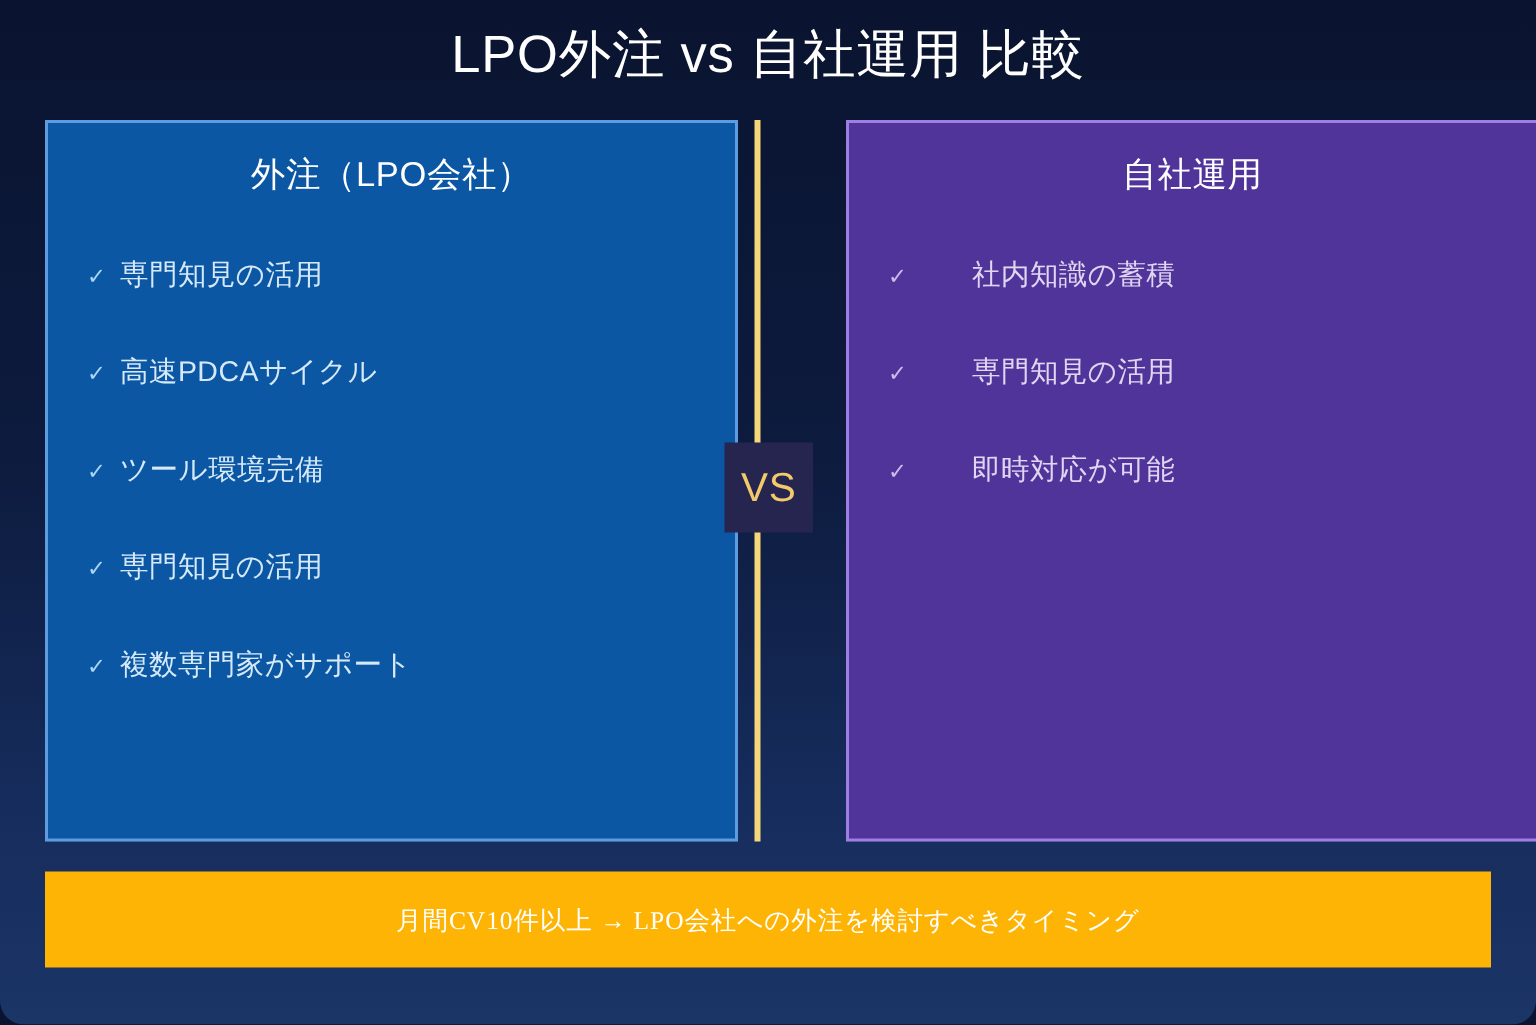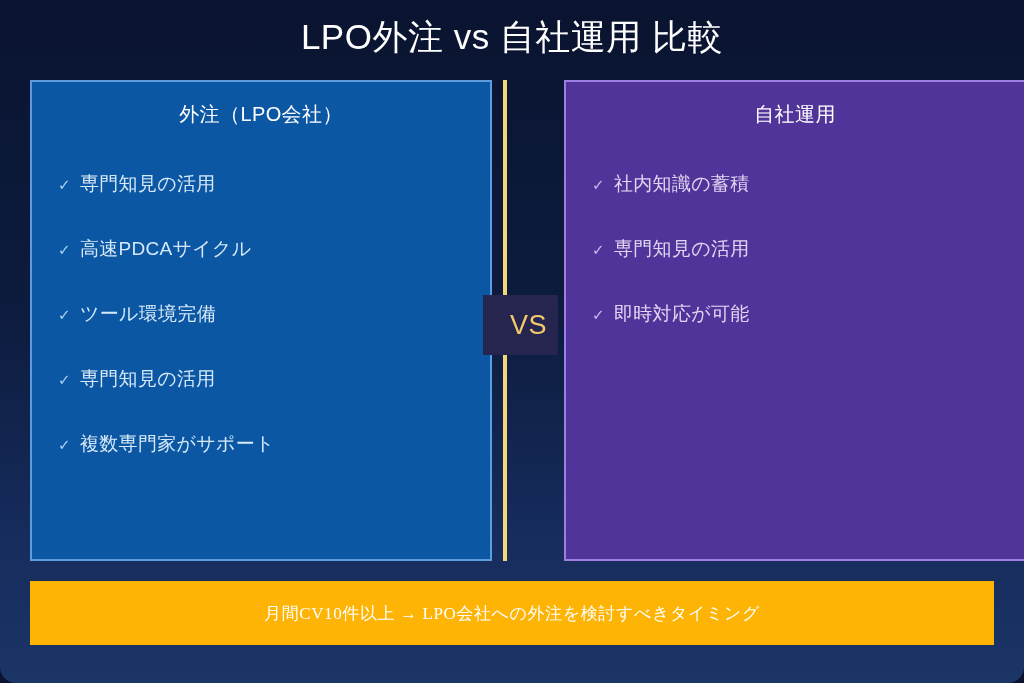--- a/index.html
+++ b/index.html
@@ -58,21 +58,21 @@
     border: 2px solid #9d7fe2;
   }
 
   .panel-heading {
     position: absolute;
     left: 0;
     top: 19px;
     width: 100%;
     text-align: center;
     color: #ffffff;
-    font-size: 20px;
+    font-size: 23px;
     font-weight: 400;
     letter-spacing: 0.4px;
     white-space: nowrap;
   }
 
   .panel-list {
     position: absolute;
     left: 0;
     top: 70px;
     width: 100%;
@@ -96,21 +96,21 @@
   }
   .item-label {
     font-size: 19px;
     line-height: 1.2;
     letter-spacing: 0.3px;
     white-space: nowrap;
   }
   #panel-left .check-icon { color: #a9d4f2; }
   #panel-left .item-label { color: #d6e9f8; }
   #panel-right .check-icon { color: #cdbbee; }
-  #panel-right .item-label { color: #e0d6f2; }
+  #panel-right .item-label { color: #e0d6f2; margin-left: 34px; }
 
   
   #divider-line {
     position: absolute;
     left: 503px;
     top: 80px;
     width: 4px;
     height: 481px;
     background: #f5d77a;
   }
@@ -123,21 +123,20 @@
     width: 59px;
     height: 60px;
     background: #262550;
     color: #f2c96b;
     font-size: 27px;
     font-weight: 400;
     letter-spacing: 0.5px;
     display: flex;
     align-items: center;
     justify-content: center;
-    padding-left: 16px;
   }
 
   
   #bottom-banner {
     position: absolute;
     left: 30px;
     top: 581px;
     width: 964px;
     height: 64px;
     background: #feb405;

